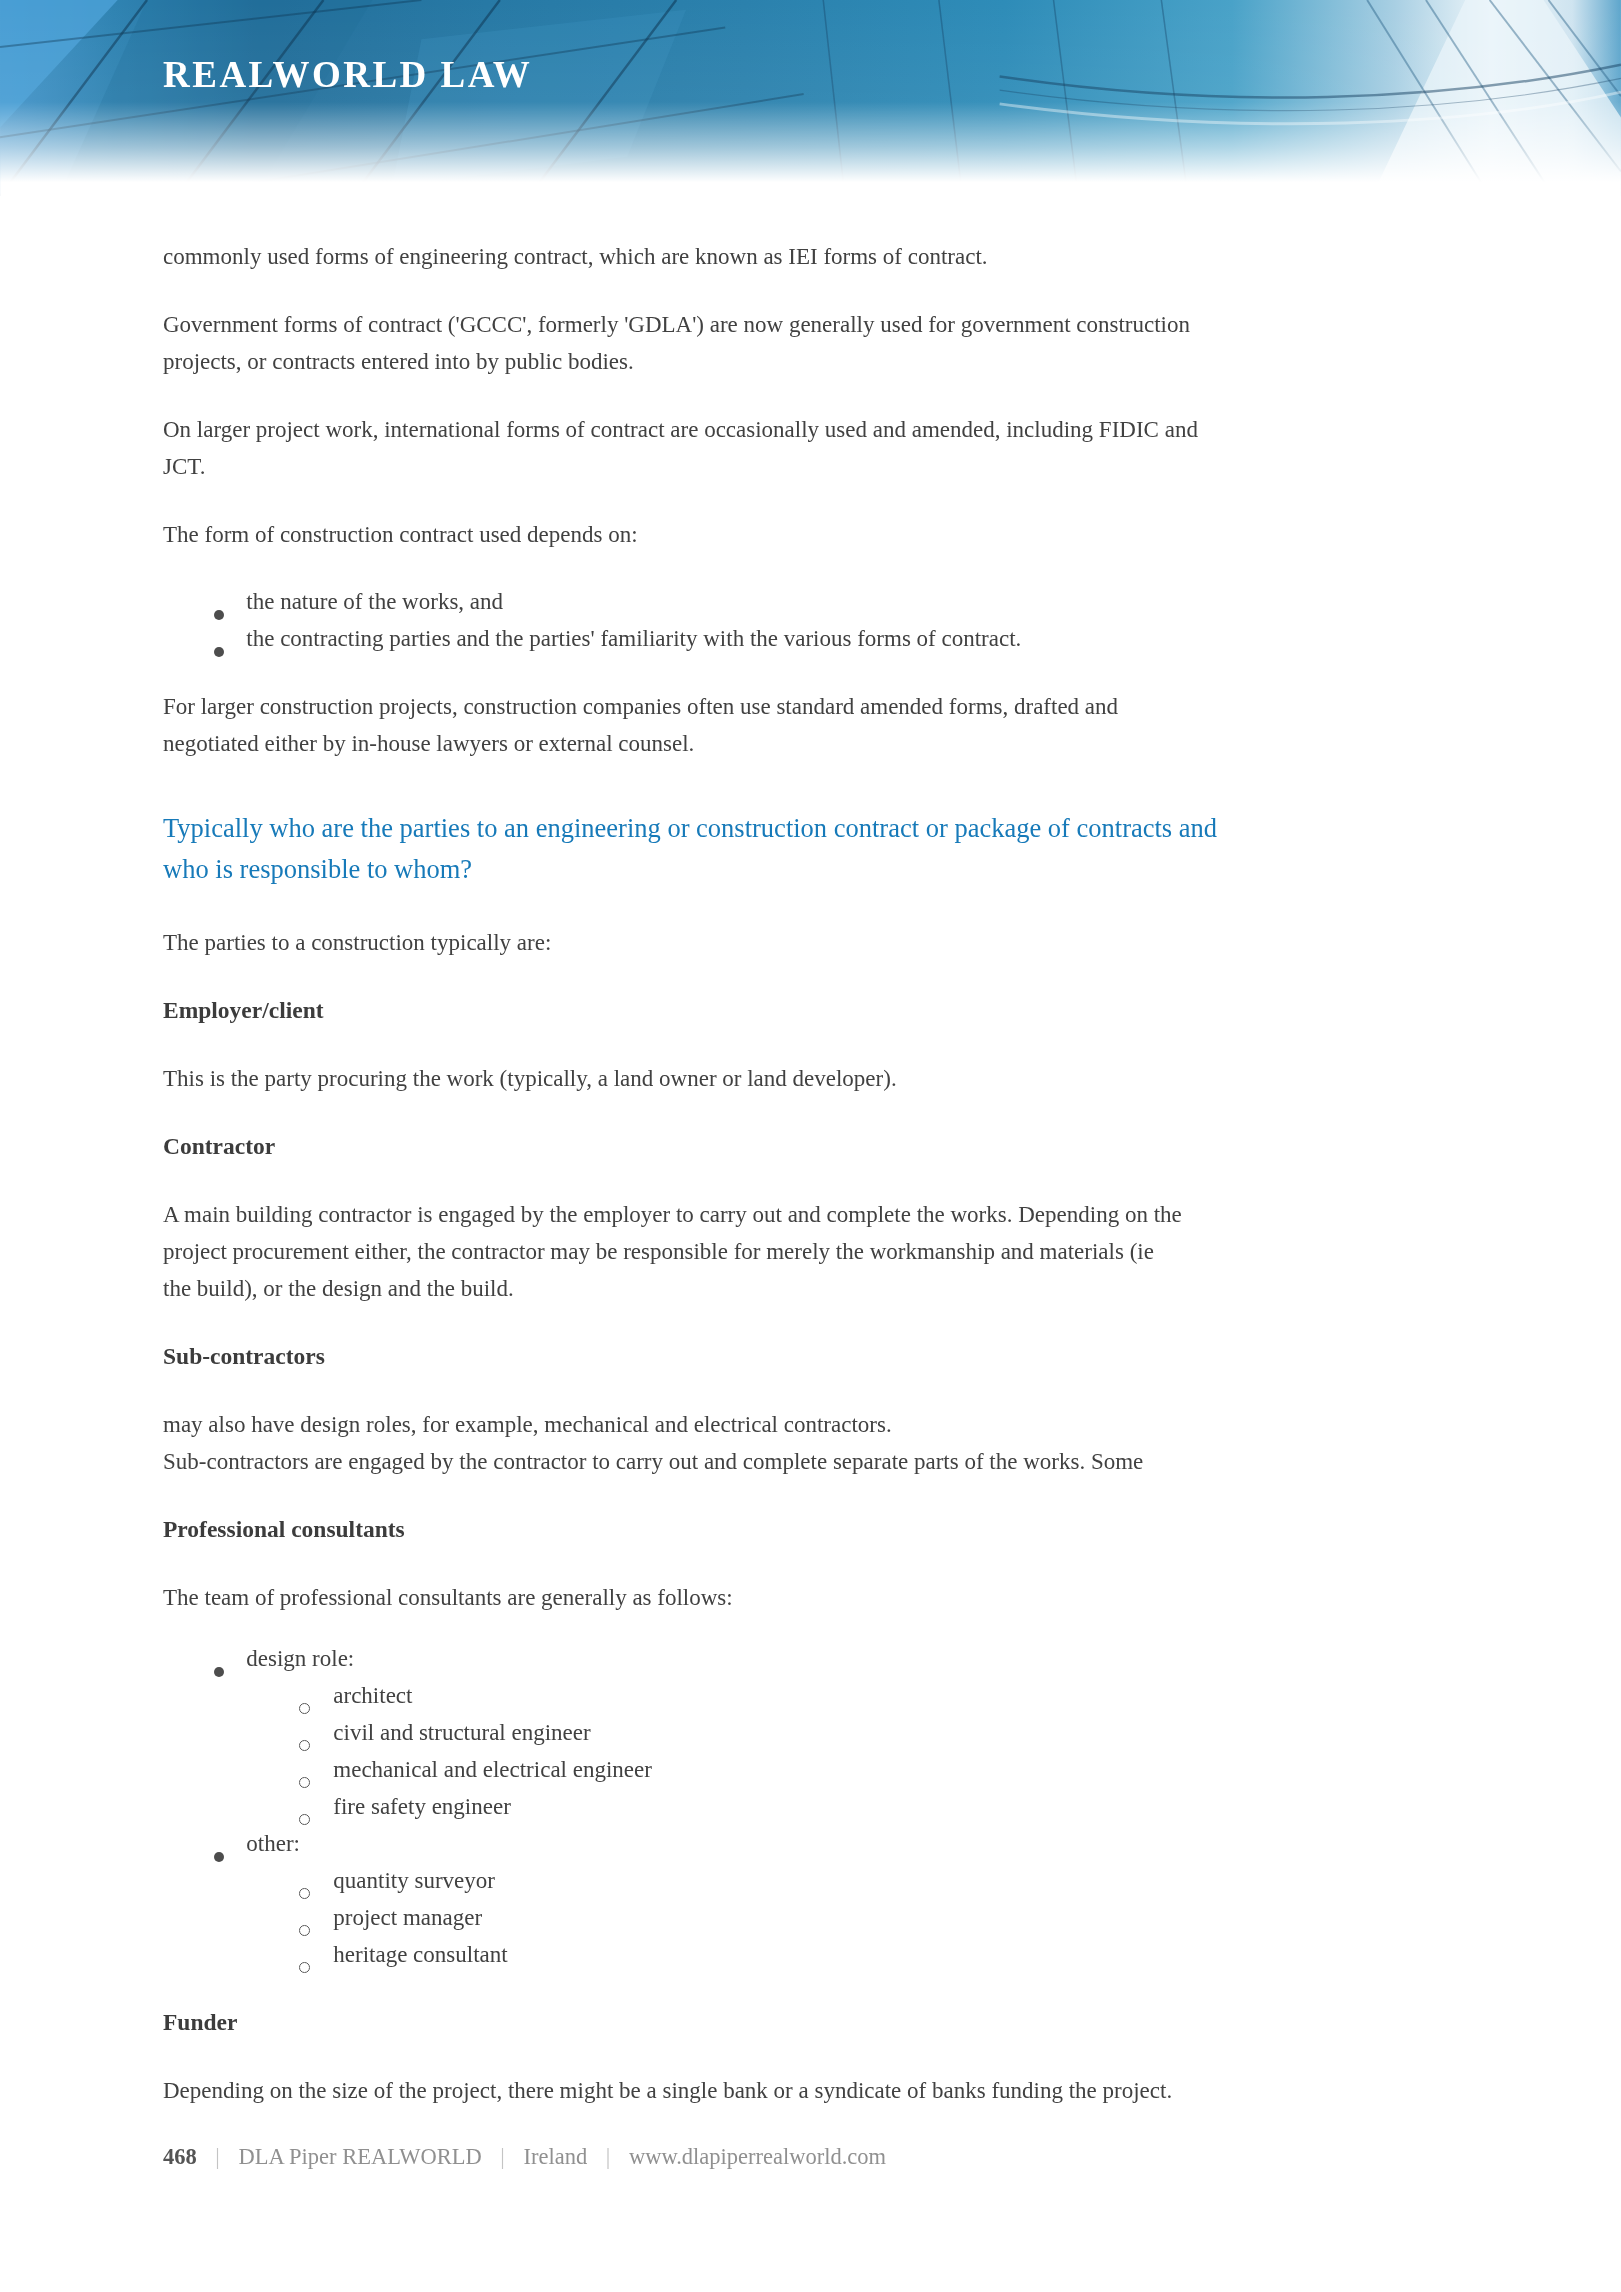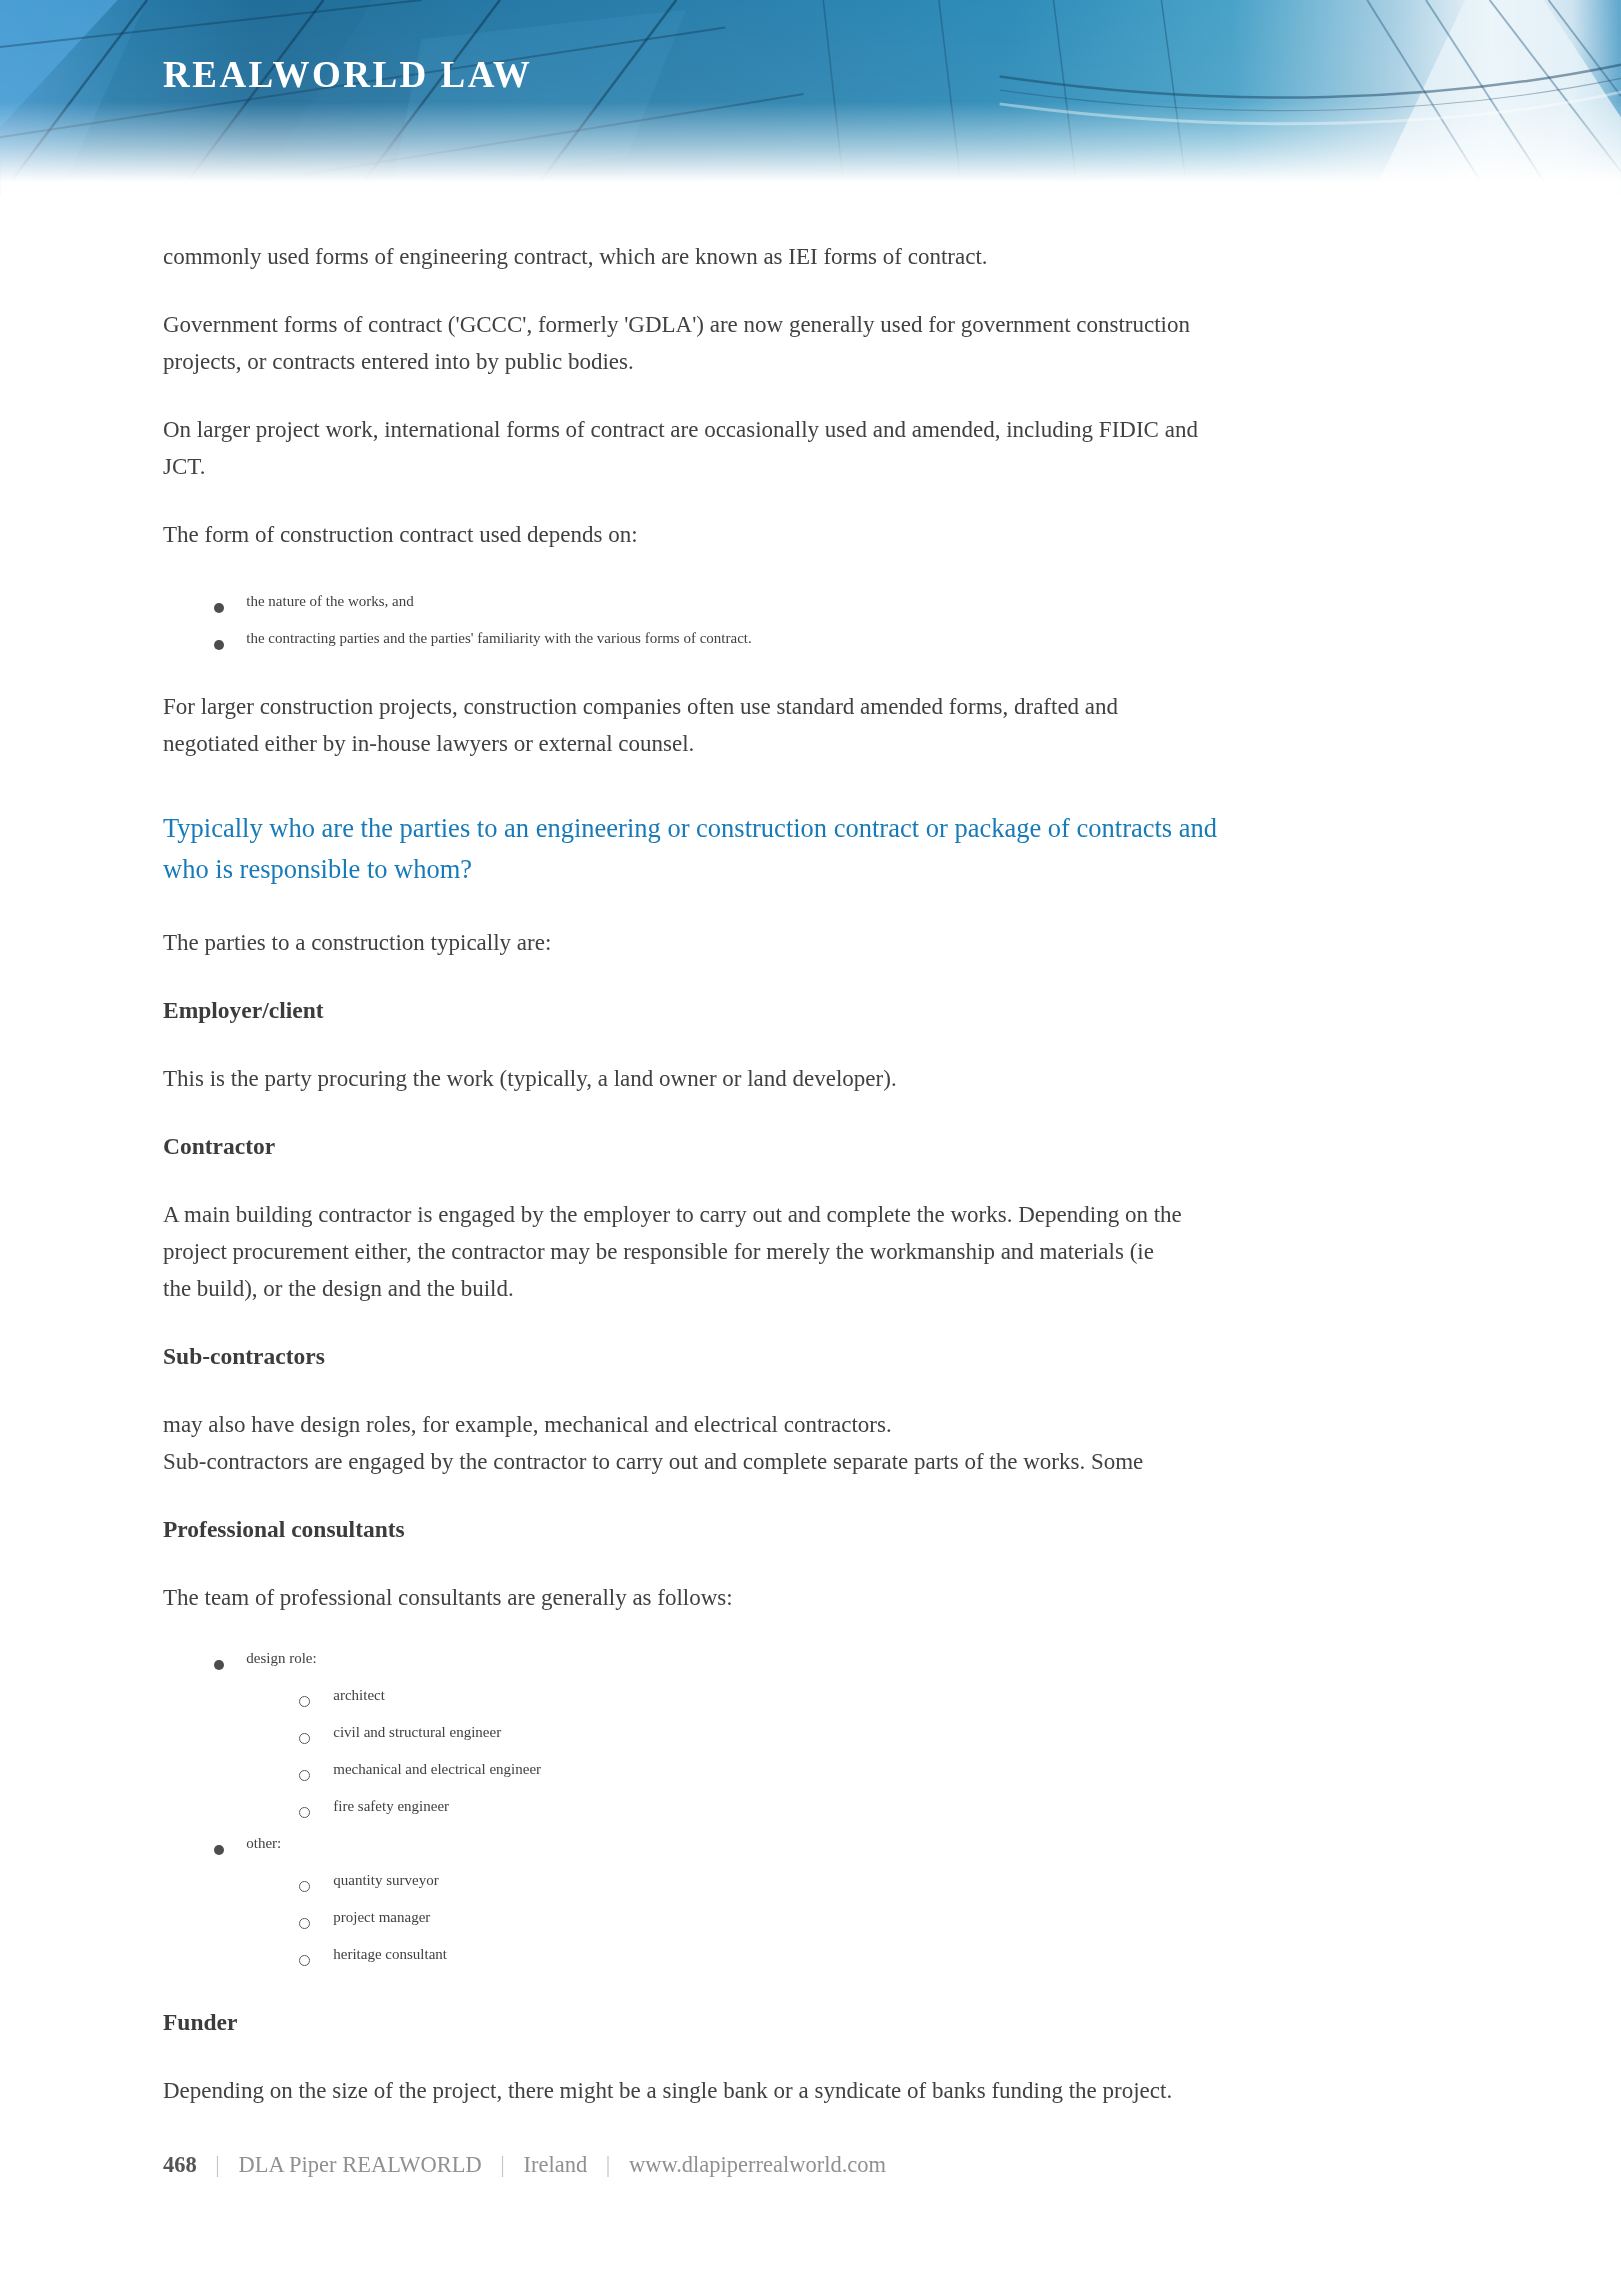--- a/index.html
+++ b/index.html
@@ -18,28 +18,28 @@
   }
   .content { position:absolute; top:0; left:163px; width:1309px; }
   .para { font-size:23px; line-height:37px; }
   .para .line, .li-text { white-space:nowrap; }
   .mt-first { margin-top:238px; }
   .mt-std   { margin-top:31px; }
   .mt-list1 { margin-top:30px; }
   .mt-qh    { margin-top:46px; }
   .mt-p6    { margin-top:34px; }
   .mt-list2 { margin-top:24px; }
-  .mt-footer{ margin-top:39px; }
+  .mt-footer{ margin-top:31px; }
   .question-heading {
     color:#177ab9; font-size:26.5px; line-height:41px; font-weight:400;
   }
   .sub-heading {
     font-size:23.5px; font-weight:bold; color:#3c3c3c; line-height:37px;
   }
-  .bullet-row, .sub-row { display:flex; align-items:center; line-height:37px; font-size:15px; }
+  .bullet-row, .sub-row { display:flex; align-items:flex-end; line-height:37px; font-size:23px; }
   .dot {
     flex:0 0 auto; width:9.8px; height:9.8px; border-radius:50%;
     background:#4d4d4d; margin:12.7px 22.5px 0 51px;
   }
   .ring {
     flex:0 0 auto; width:8.8px; height:8.8px; border-radius:50%;
     border:1.5px solid #5a5a5a; background:transparent;
     margin:12.7px 23.5px 0 136px;
   }
   .footer {

